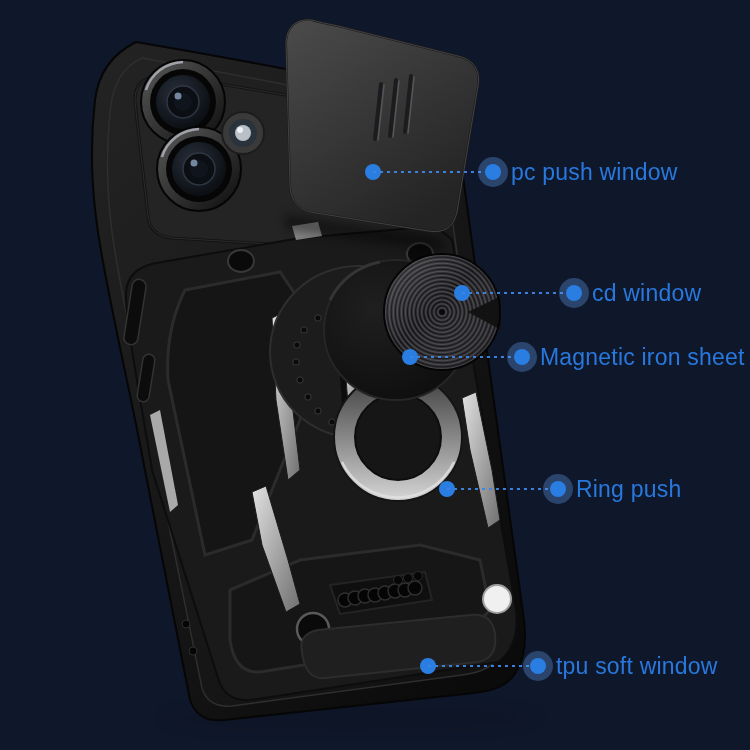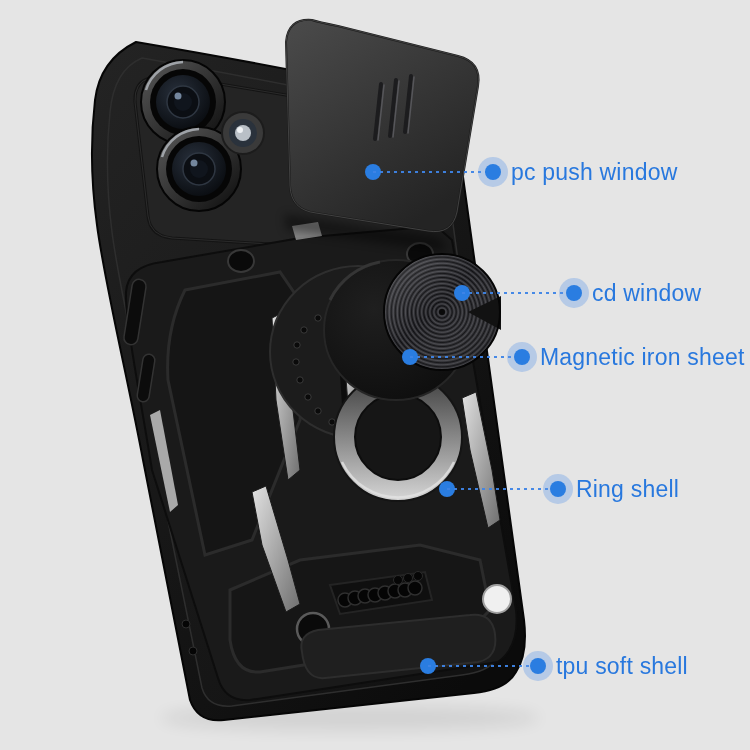--- a/index.html
+++ b/index.html
@@ -1,17 +1,17 @@
 <!DOCTYPE html>
 <html><head>
 <meta charset="utf-8">
 <style>
   html,body{margin:0;padding:0;background:#fff;}
   .stage{
-    position:relative;width:750px;height:750px;background:#e5e5e5;overflow:hidden;
+    position:relative;width:750px;height:750px;background:#0f172a;overflow:hidden;
     font-family:"Liberation Sans", sans-serif;
   }
   .stage svg{position:absolute;left:0;top:0;}
   
   .callout span{position:absolute;display:block;}
   .fdot,.hdot{
     width:16px;height:16px;border-radius:50%;
     background:#2A7DE1;
     left:calc(var(--fx) - 8px);top:calc(var(--y) - 8px);
   }
@@ -238,23 +238,23 @@
     <span class="fdot"></span>
     <span class="dash"></span>
     <span class="hdot"></span>
     <span class="clabel">Magnetic iron sheet</span>
   </div>
 
   <div class="callout" style="--y:489px; --fx:447px; --hx:558px;">
     <span class="fdot"></span>
     <span class="dash"></span>
     <span class="hdot"></span>
-    <span class="clabel">Ring shell</span>
+    <span class="clabel">Ring push</span>
   </div>
 
   <div class="callout" style="--y:666px; --fx:428px; --hx:538px;">
     <span class="fdot"></span>
     <span class="dash"></span>
     <span class="hdot"></span>
-    <span class="clabel">tpu soft shell</span>
+    <span class="clabel">tpu soft window</span>
   </div>
 
 </div>
 
 </body></html>

